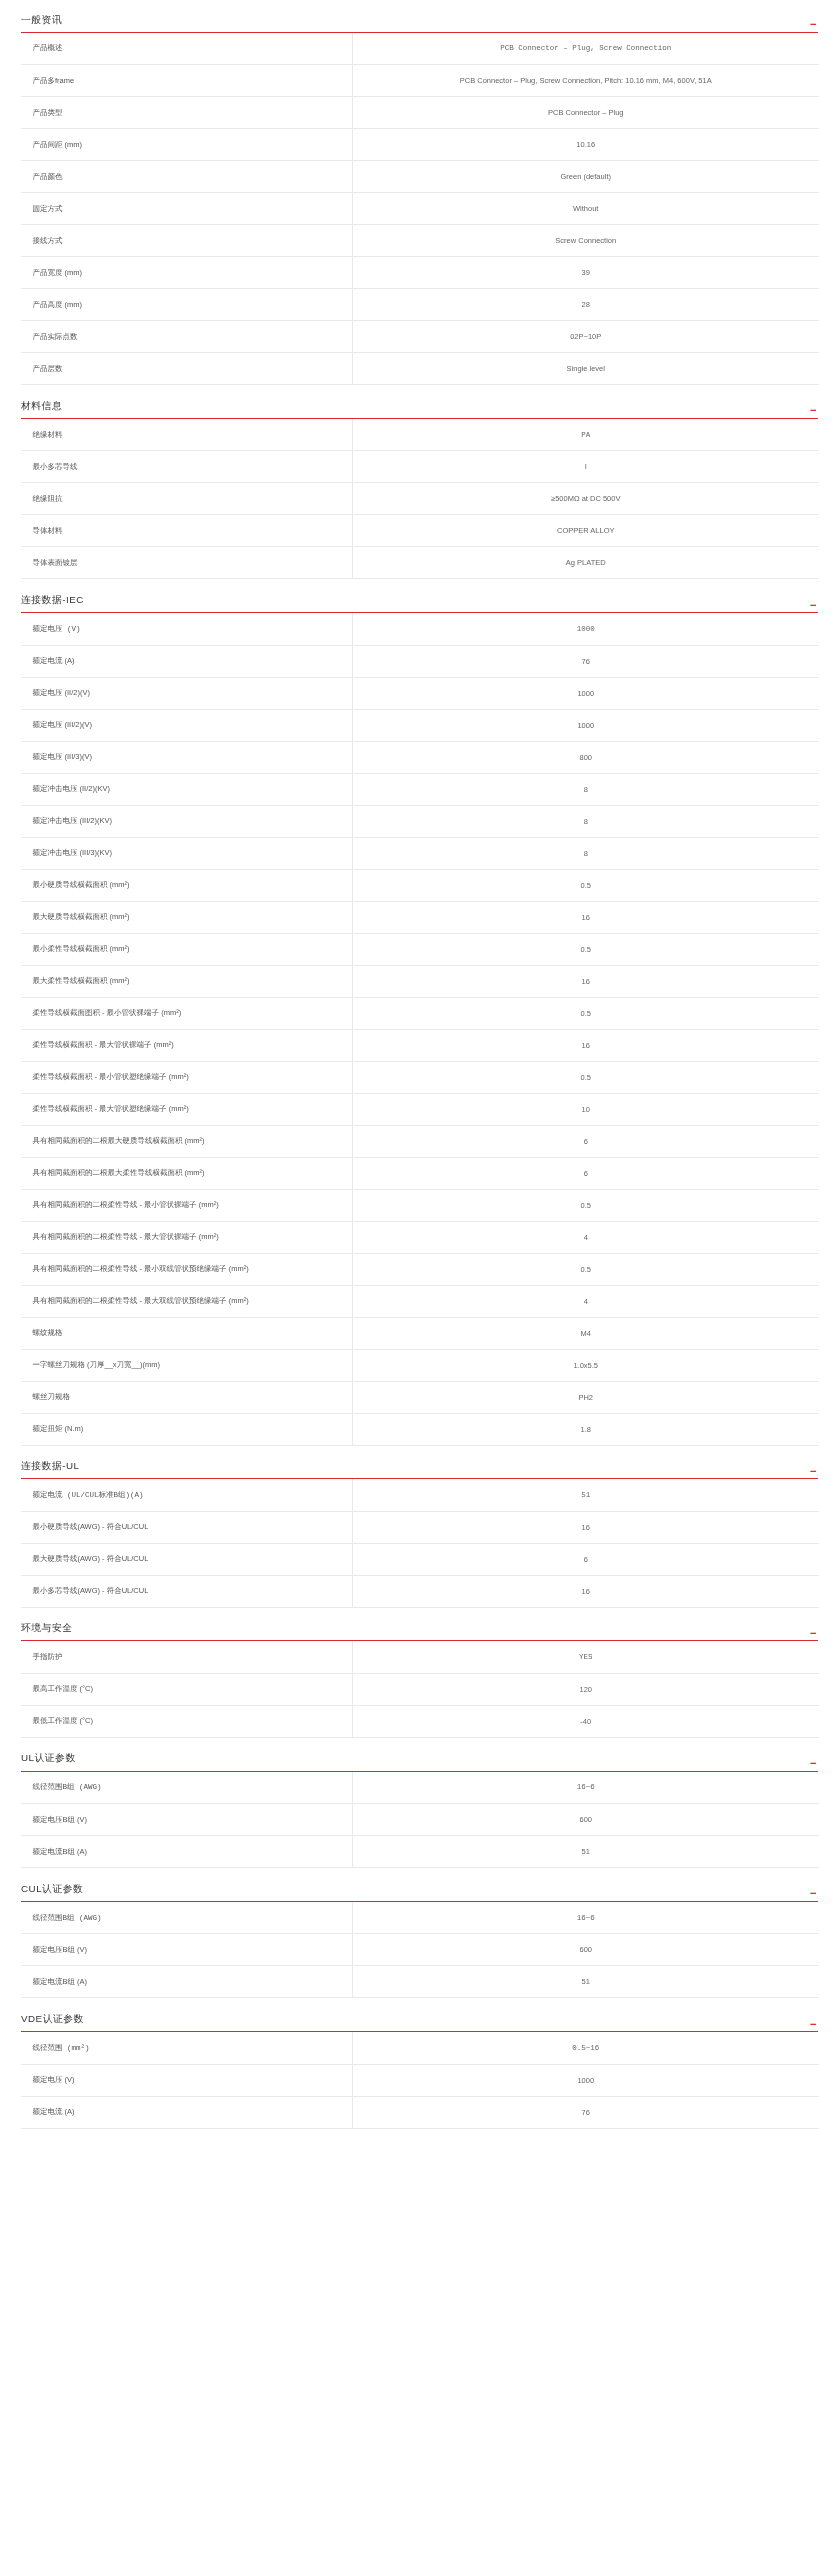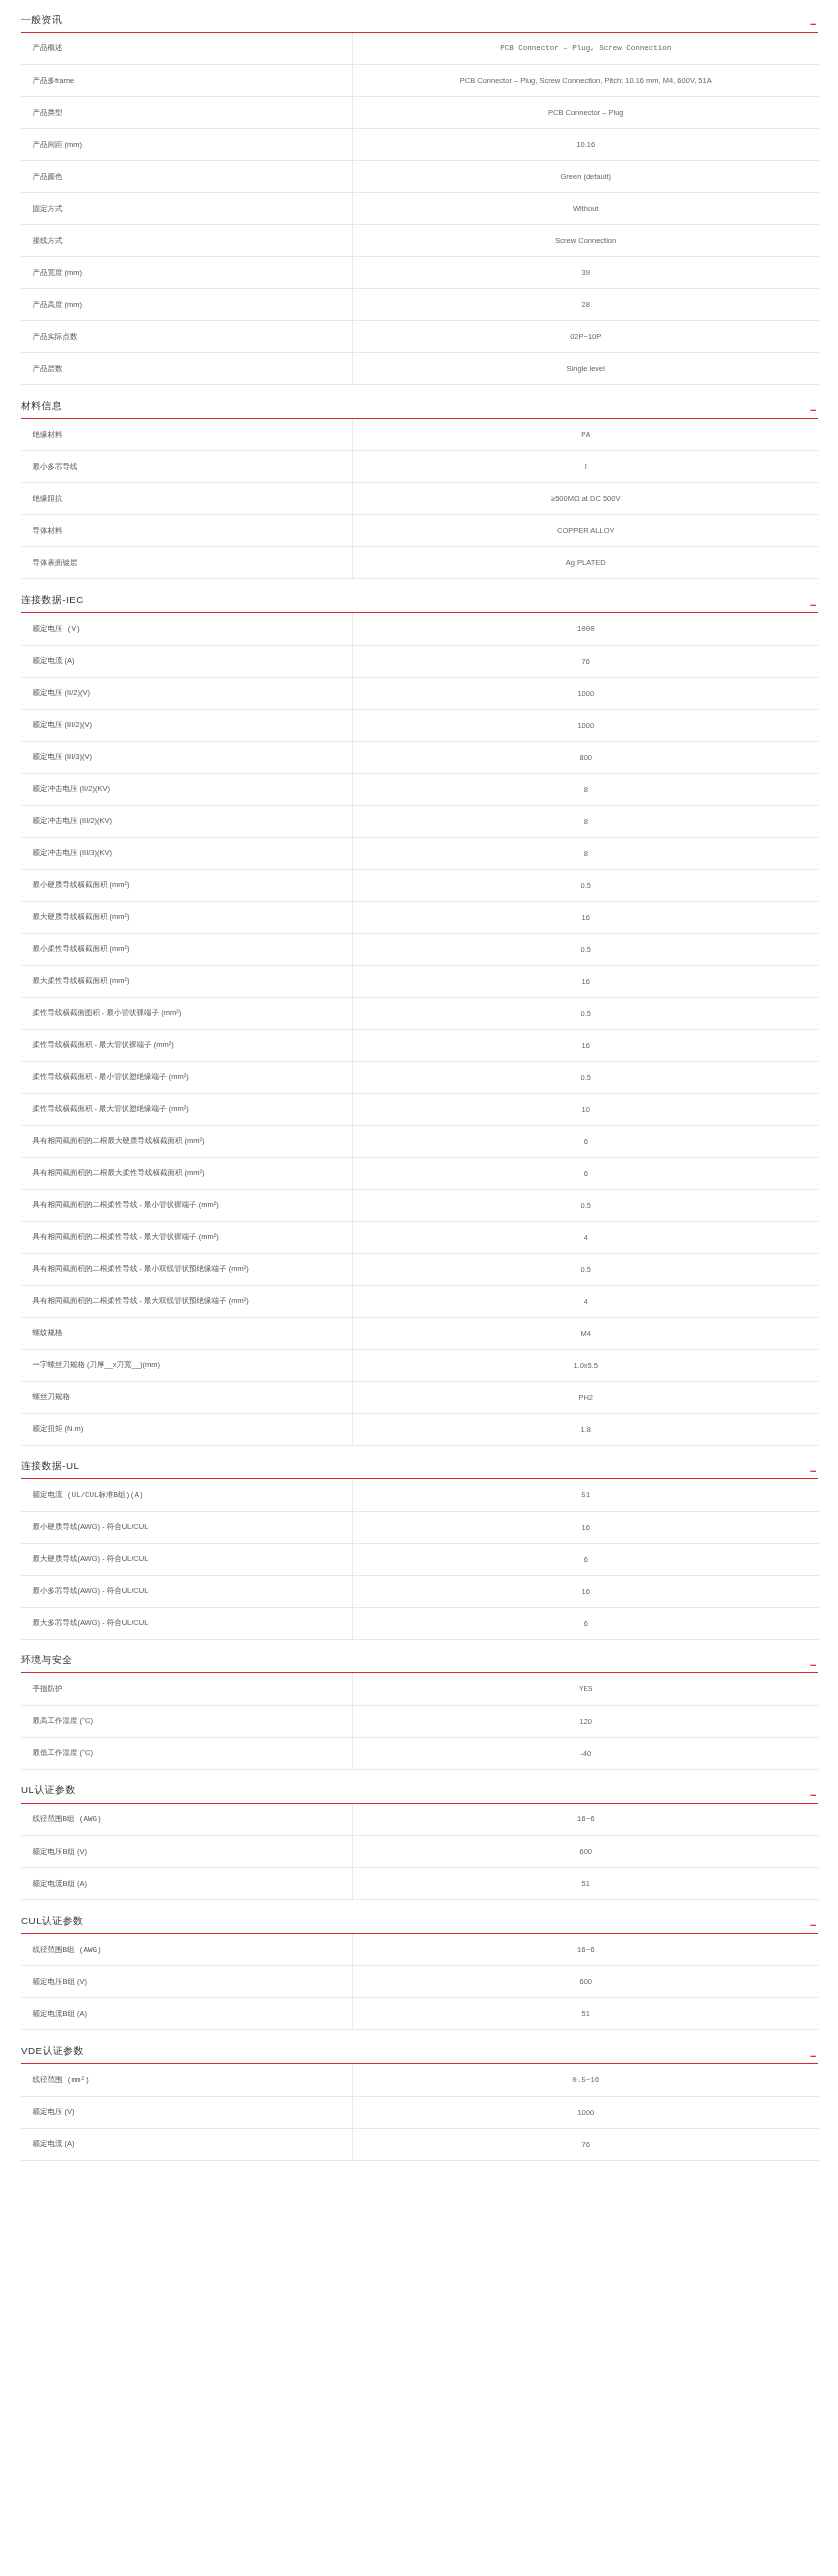--- a/index.html
+++ b/index.html
@@ -291,24 +291,20 @@
             <td class="value">16</td>
           </tr>
           <tr>
             <td class="label">最大硬质导线(AWG) - 符合UL/CUL</td>
             <td class="value">6</td>
           </tr>
           <tr>
             <td class="label">最小多芯导线(AWG) - 符合UL/CUL</td>
             <td class="value">16</td>
           </tr>
-          <tr>
-            <td class="label">最大多芯导线(AWG) - 符合UL/CUL</td>
-            <td class="value">6</td>
-          </tr>
         </tbody>
       </table>
     </div>
     <div class="section">
       <div class="section-header"><span class="title">环境与安全</span><span class="minus">−</span></div>
       <table class="spec">
         <tbody>
           <tr>
             <td class="label">手指防护</td>
             <td class="value">YES</td>

